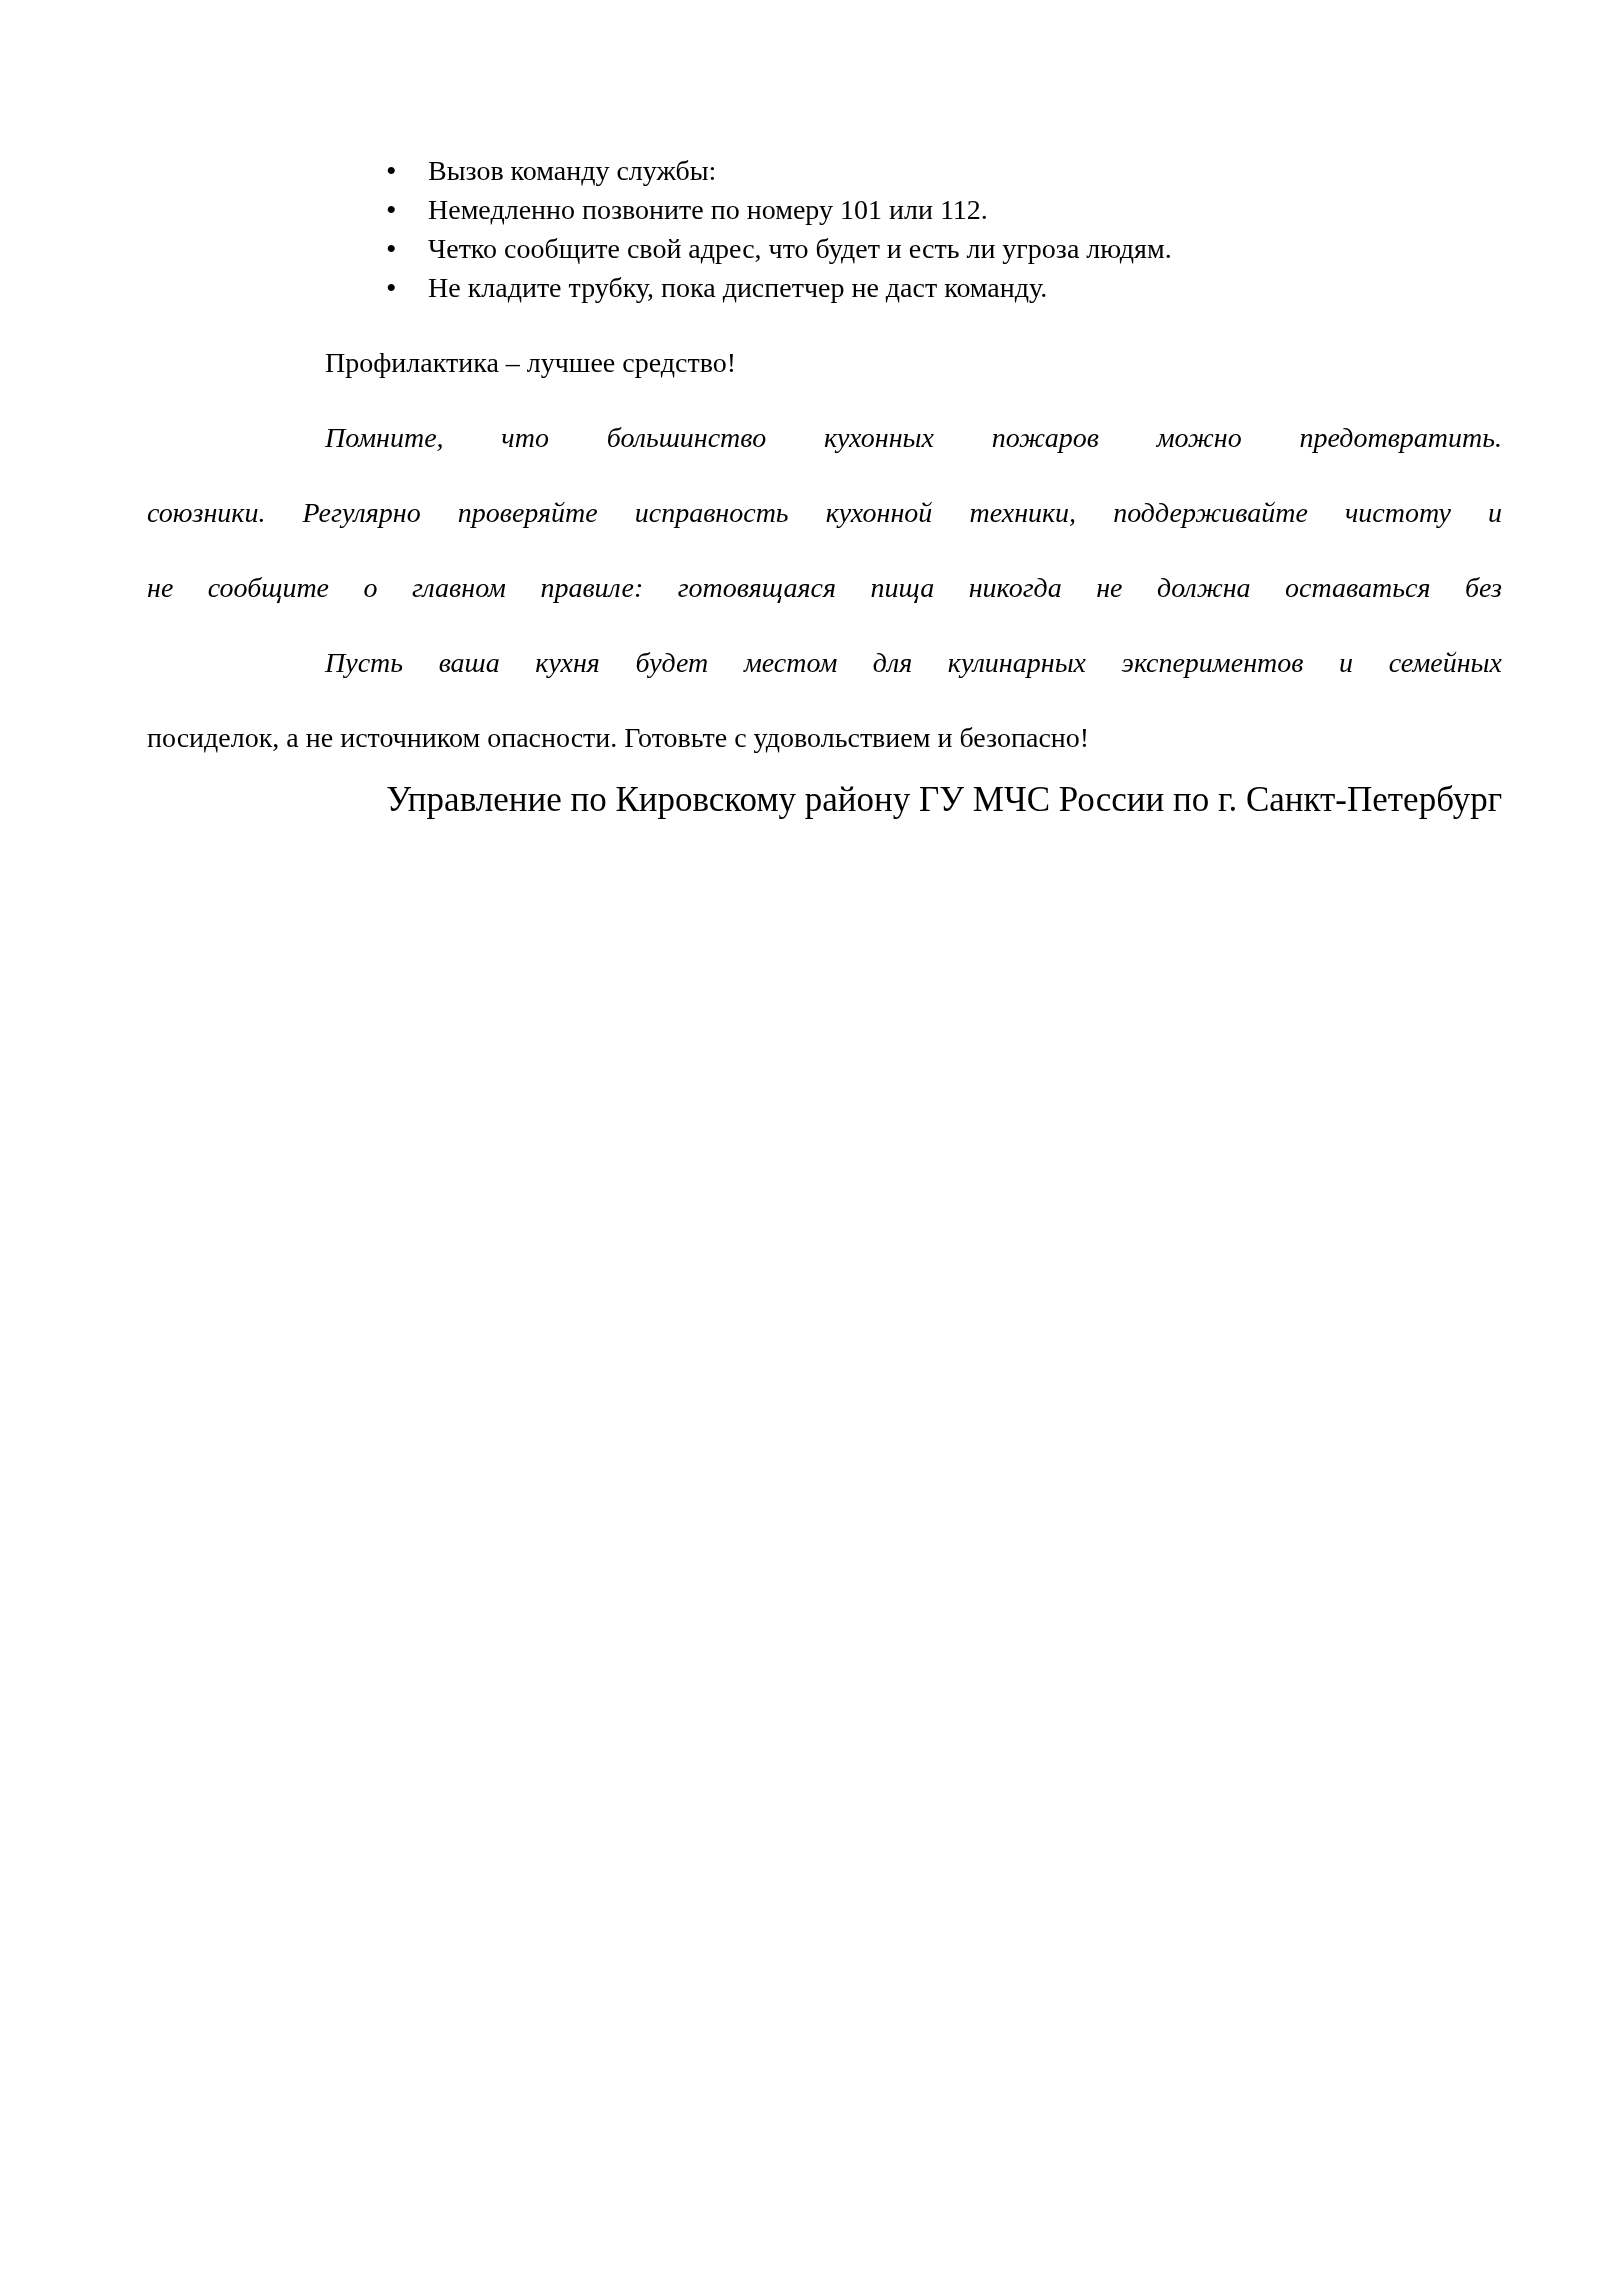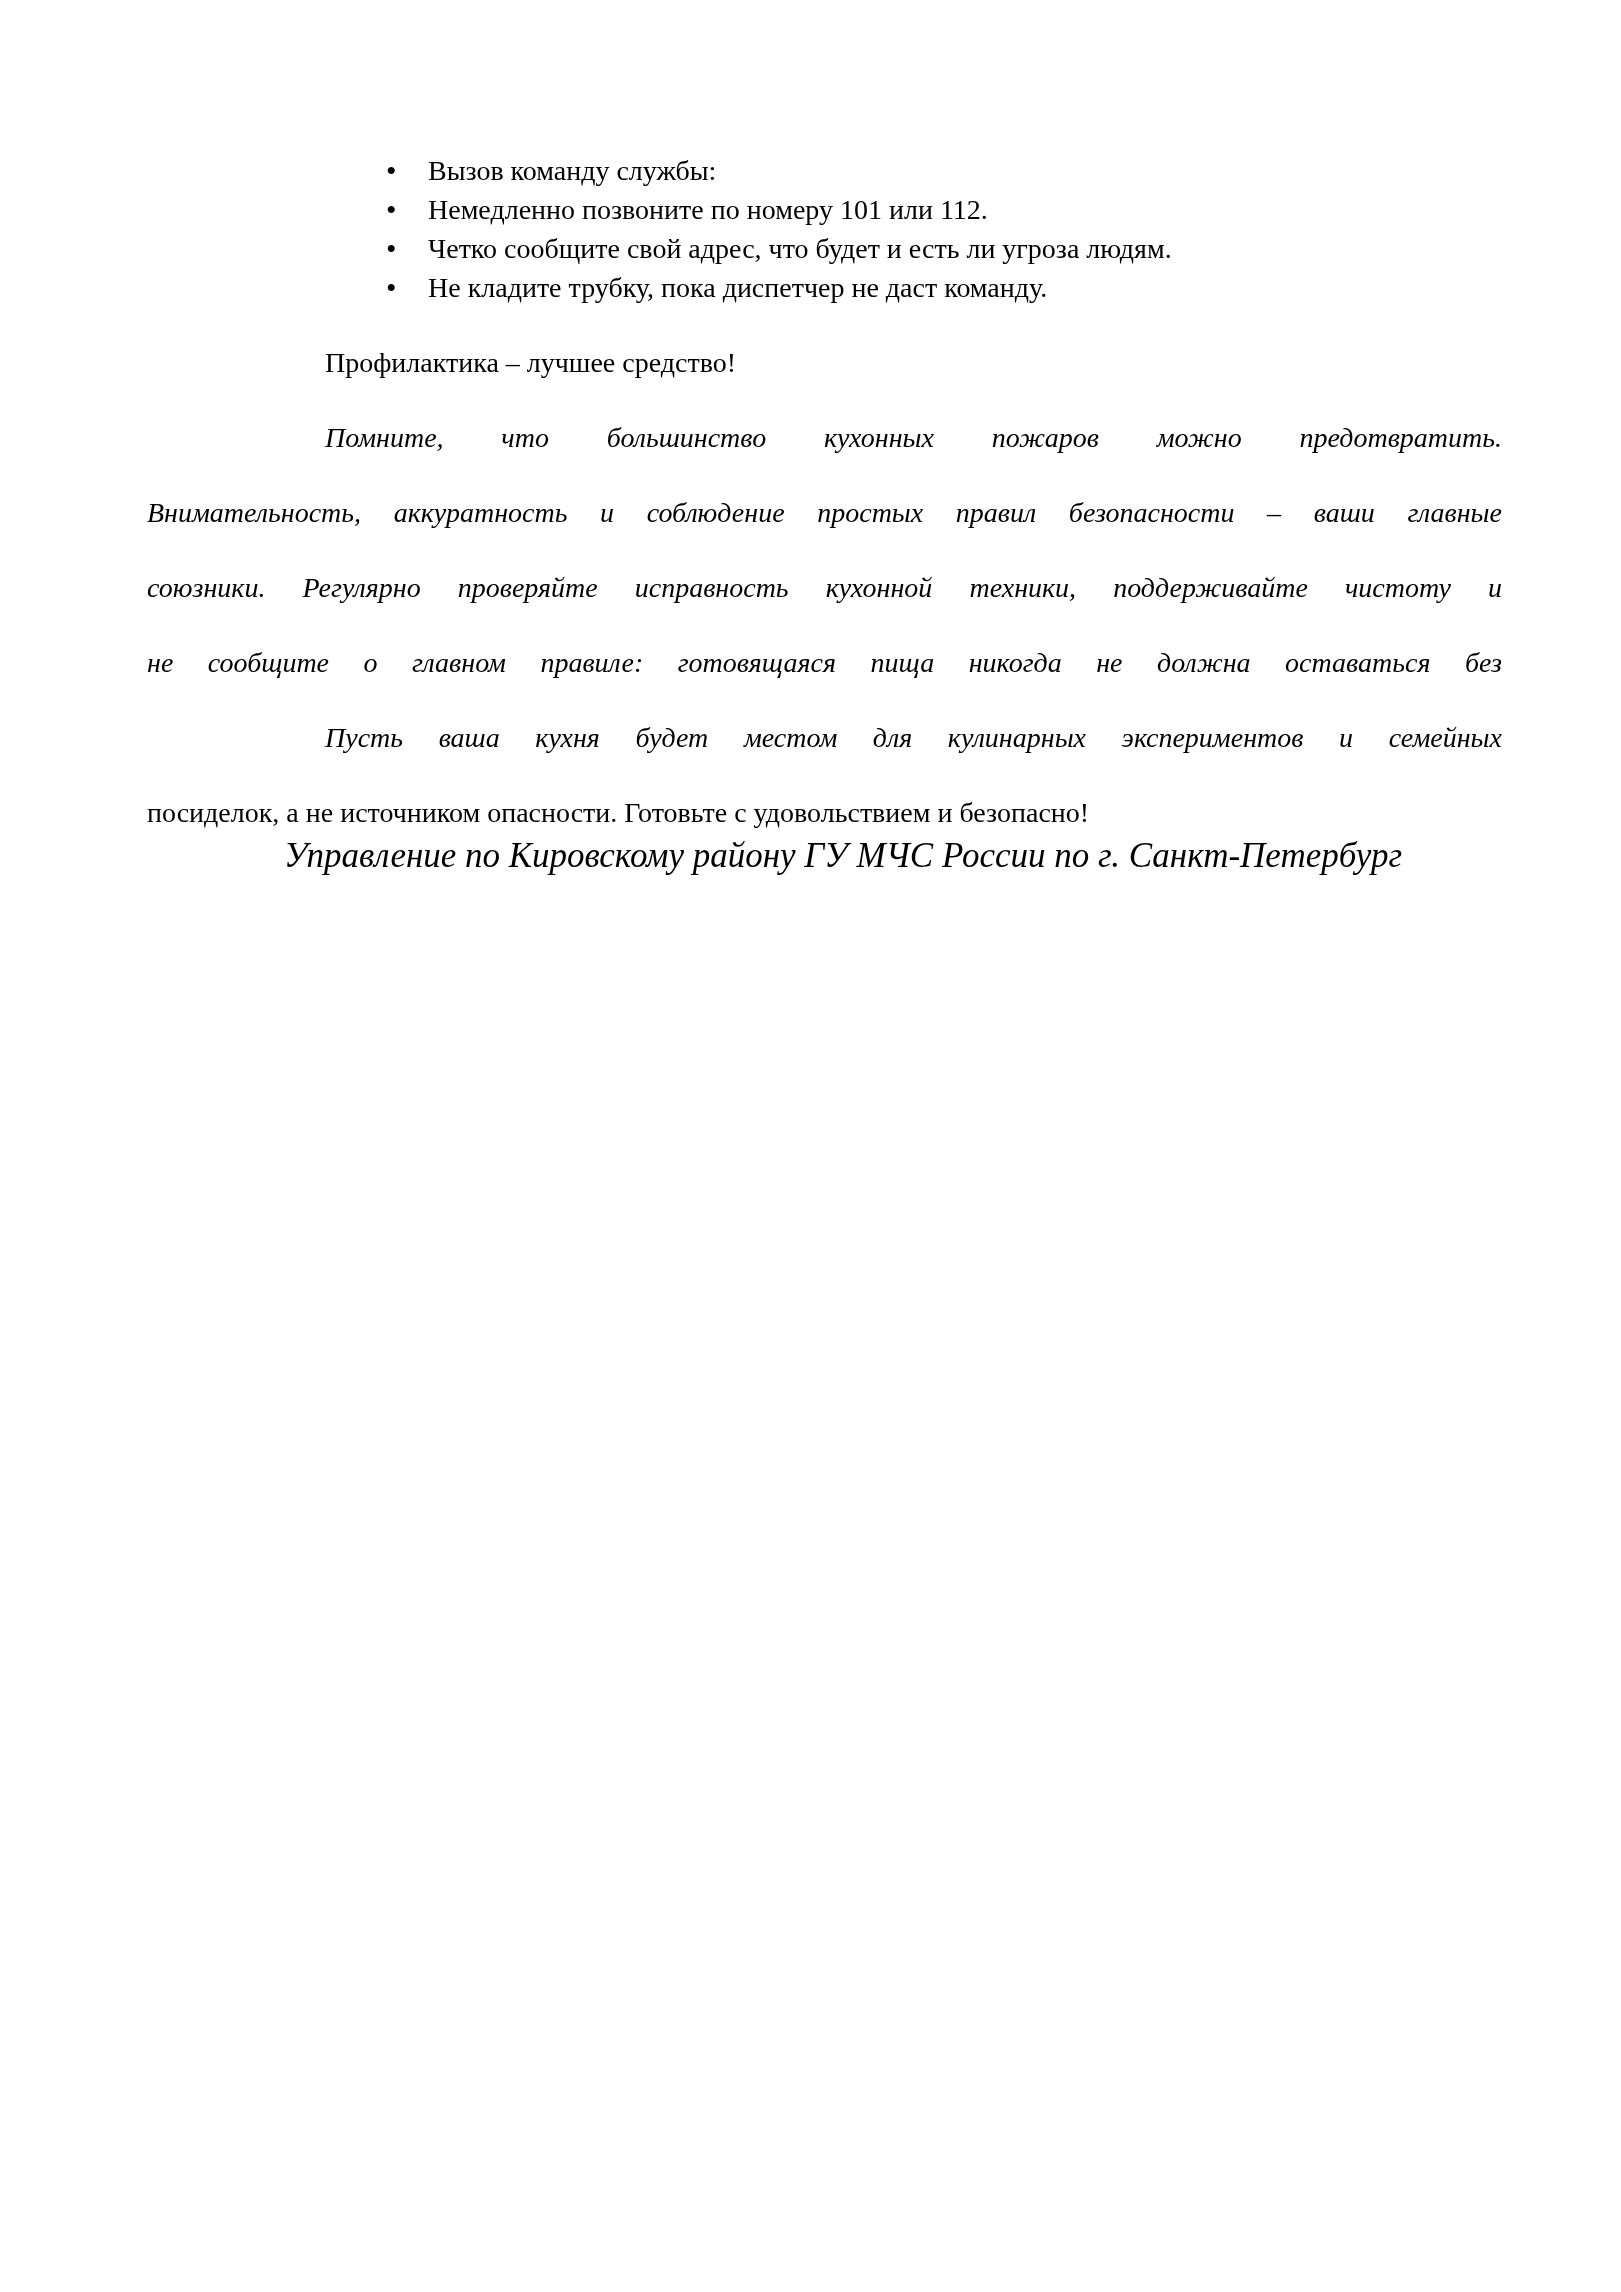--- a/index.html
+++ b/index.html
@@ -50,47 +50,45 @@
   }
   .line.indent {
     text-indent: 178px;
   }
   .line.justify {
     text-align: justify;
     text-align-last: justify;
     font-style: italic;
   }
   .signature {
-    margin-top: 0;
+    margin-top: 19px;
     font-size: 35px;
     line-height: 47px;
-    text-align: left;
+    text-align: right;
     text-indent: 137px;
     white-space: nowrap;
-    font-style: italic;
   }
 </style>
 </head>
 <body>
 
 <div class="page">
   <div class="content">
 
     <ul class="bullet-list">
         <li class="bullet-item"><span class="bullet-marker">•</span><span class="bullet-text">Вызов команду службы:</span></li>
         <li class="bullet-item"><span class="bullet-marker">•</span><span class="bullet-text">Немедленно позвоните по номеру 101 или 112.</span></li>
         <li class="bullet-item"><span class="bullet-marker">•</span><span class="bullet-text">Четко сообщите свой адрес, что будет и есть ли угроза людям.</span></li>
         <li class="bullet-item"><span class="bullet-marker">•</span><span class="bullet-text">Не кладите трубку, пока диспетчер не даст команду.</span></li>
       </ul>
 
     <div class="line indent">Профилактика – лучшее средство!</div>
 
     <div class="para">
         <div class="line indent justify">Помните, что большинство кухонных пожаров можно предотвратить.</div>
-        <div class="line justify">Внимательность, аккуратность и соблюдение простых правил безопасности – ваши главные</div>
         <div class="line justify">союзники. Регулярно проверяйте исправность кухонной техники, поддерживайте чистоту и</div>
         <div class="line justify">не сообщите о главном правиле: готовящаяся пища никогда не должна оставаться без</div>
       </div>
 
     <div class="para">
         <div class="line indent justify">Пусть ваша кухня будет местом для кулинарных экспериментов и семейных</div>
         <div class="line">посиделок, а не источником опасности. Готовьте с удовольствием и безопасно!</div>
       </div>
 
     <div class="signature">Управление по Кировскому району ГУ МЧС России по г. Санкт-Петербург</div>

